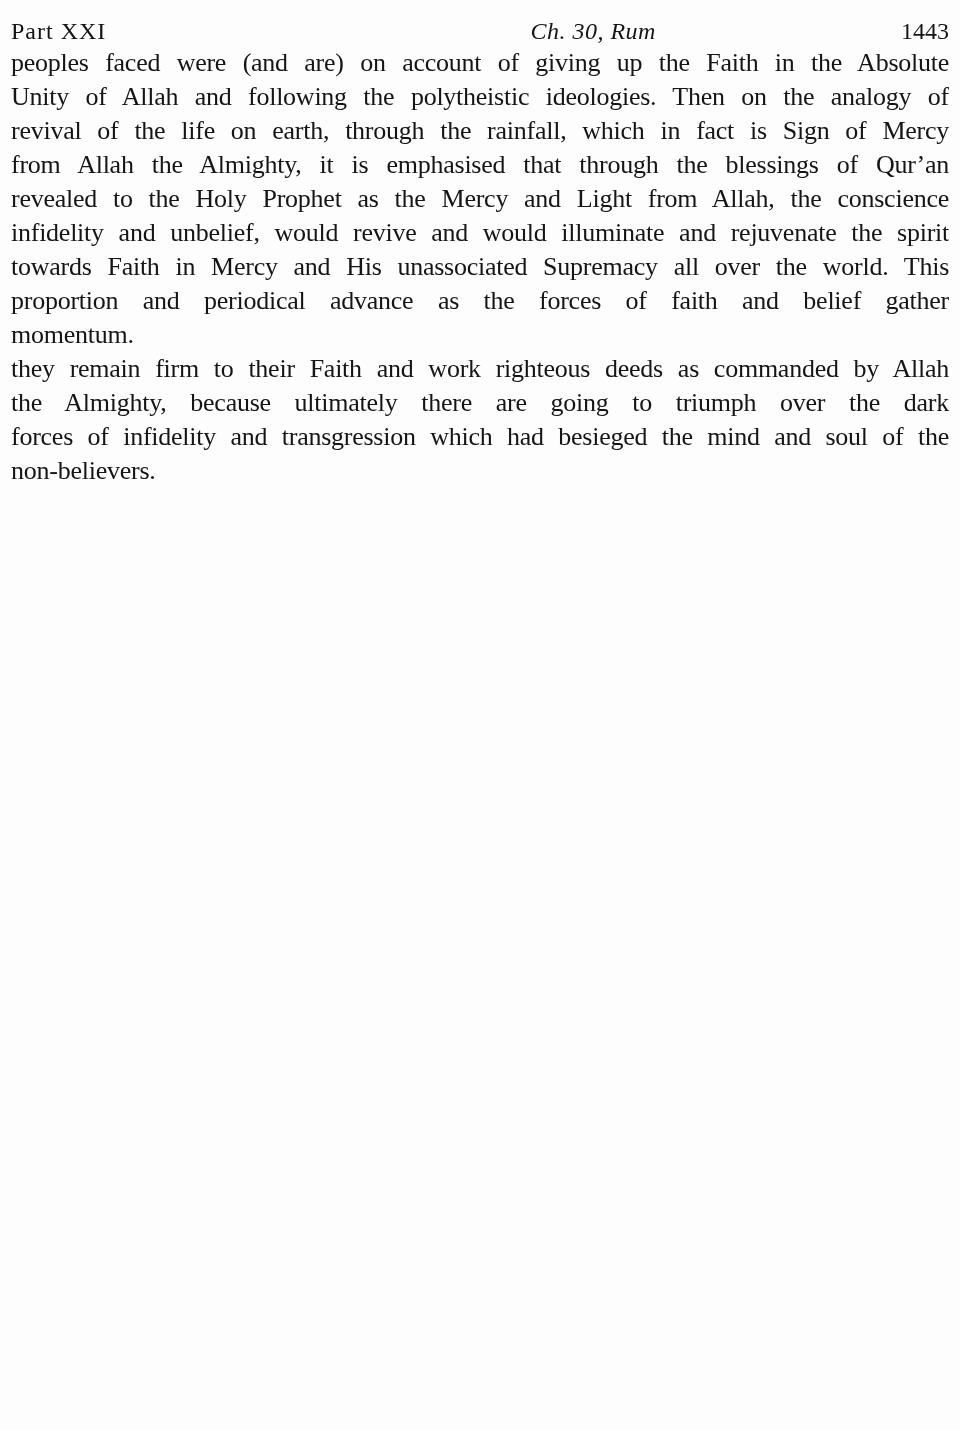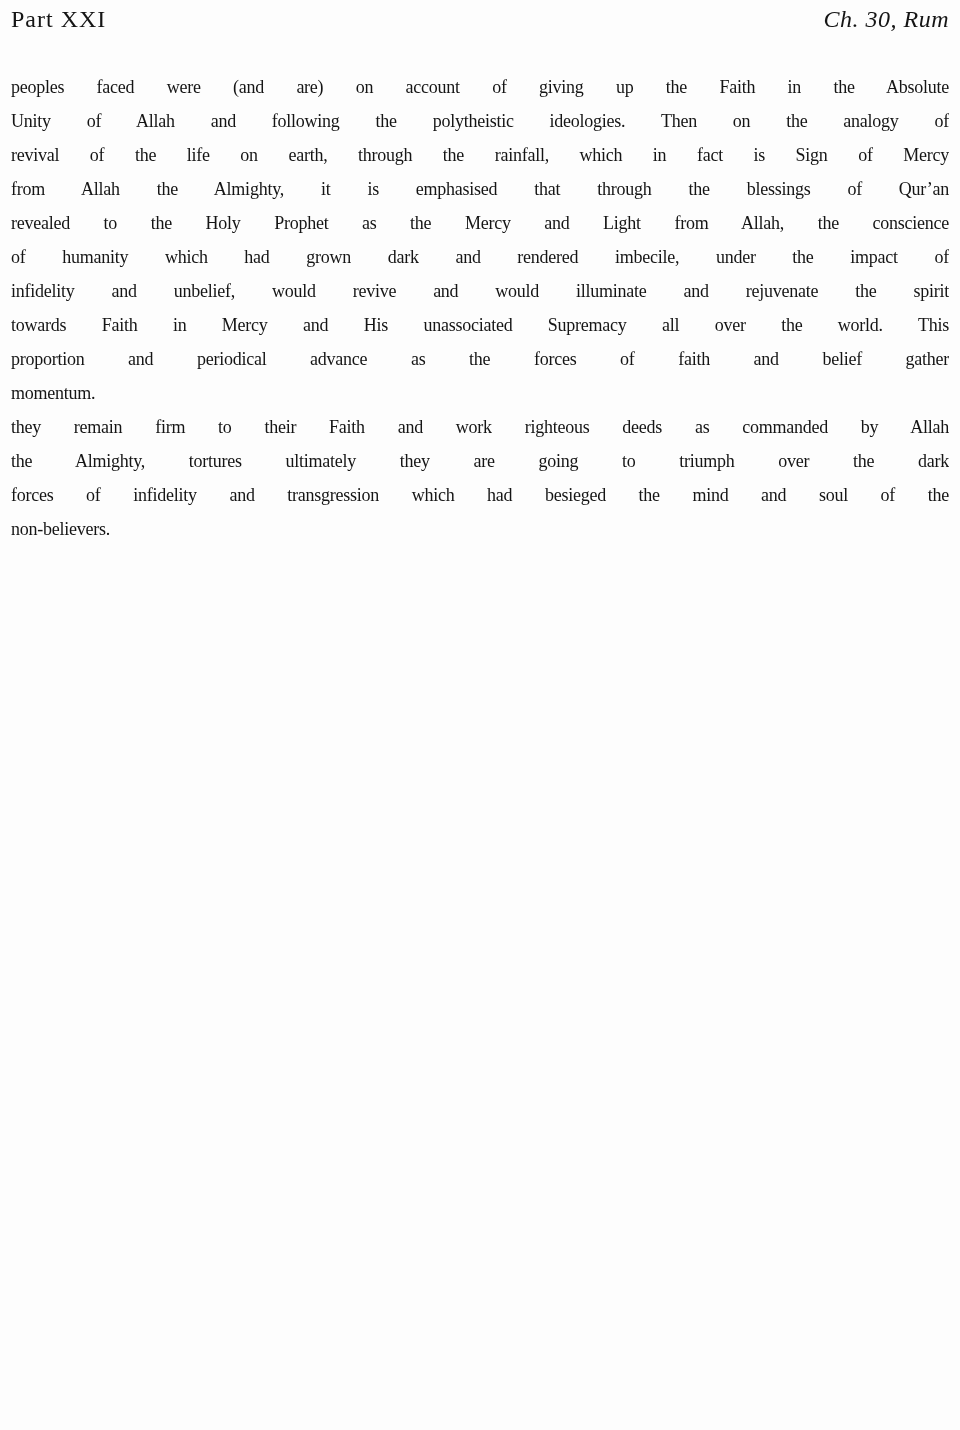--- a/index.html
+++ b/index.html
@@ -11,21 +11,21 @@
   .page {
     width: 960px;
     height: 1430px;
     background: var(--paper);
     color: var(--ink);
     font-family: "Liberation Serif", "DejaVu Serif", serif;
     overflow: hidden;
     position: relative;
   }
   .page-inner {
-    padding: 4px 11px 0 11px;
+    padding: 16px 11px 0 11px;
   }
   .running-header {
     display: flex;
     align-items: baseline;
     font-size: 24px;
     line-height: 30px;
     height: 30px;
   }
   .running-header .hdr-left {
     flex: 1;
@@ -36,22 +36,21 @@
     flex: 1.2;
     text-align: right;
     font-style: italic;
     letter-spacing: 0.5px;
   }
   .running-header .hdr-right {
     flex: 1;
     text-align: right;
   }
   .body-text {
-    margin-top: 36px;
-    font-size: 18px;
+    font-size: 26px;
     letter-spacing: -0.25px;
   }
   .line {
     text-align: justify;
     text-align-last: justify;
     line-height: 34px;
     height: 34px;
     overflow: hidden;
     white-space: normal;
   }
@@ -64,33 +63,33 @@
 </style>
 </head>
 <body>
 
 <div class="page">
   <div class="page-inner">
 
     <div class="running-header">
       <span class="hdr-left">Part XXI</span>
       <span class="hdr-center">Ch. 30, Rum</span>
+      <span class="hdr-right">1443</span>
     </div>
 
     <div class="body-text">
         <div class="line">peoples faced were (and are) on account of giving up the Faith in the Absolute</div>
         <div class="line">Unity of Allah and following the polytheistic ideologies. Then on the analogy of</div>
         <div class="line">revival of the life on earth, through the rainfall, which in fact is Sign of Mercy</div>
         <div class="line">from Allah the Almighty, it is emphasised that through the blessings of Qur’an</div>
         <div class="line">revealed to the Holy Prophet as the Mercy and Light from Allah, the conscience</div>
-        <div class="line">of humanity which had grown dark and rendered imbecile, under the impact of</div>
         <div class="line">infidelity and unbelief, would revive and would illuminate and rejuvenate the spirit</div>
         <div class="line">towards Faith in Mercy and His unassociated Supremacy all over the world. This</div>
         <div class="line">proportion and periodical advance as the forces of faith and belief gather</div>
         <div class="line last">momentum.</div>
         <div class="line">they remain firm to their Faith and work righteous deeds as commanded by Allah</div>
-        <div class="line">the Almighty, tortures ultimately they are going to triumph over the dark</div>
+        <div class="line">the Almighty, because ultimately there are going to triumph over the dark</div>
         <div class="line">forces of infidelity and transgression which had besieged the mind and soul of the</div>
         <div class="line last">non-believers.</div>
       </div>
 
   </div>
 </div>
 
 </body></html>

